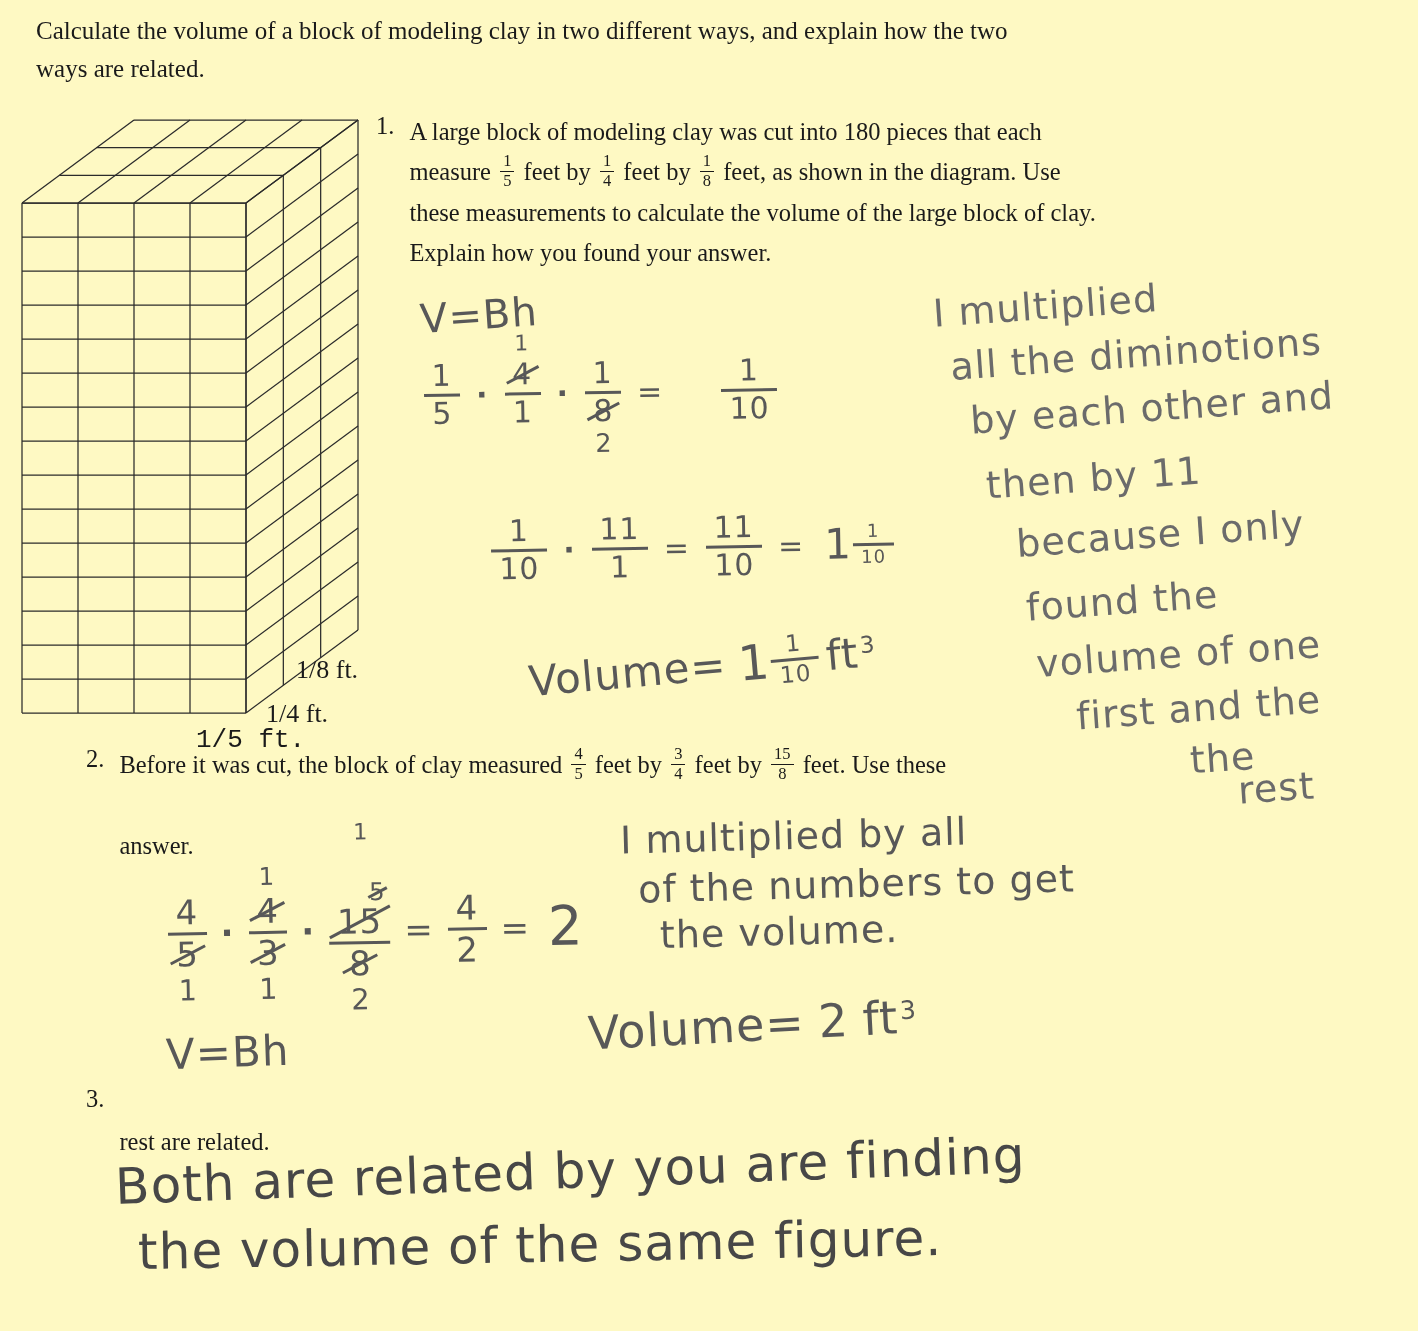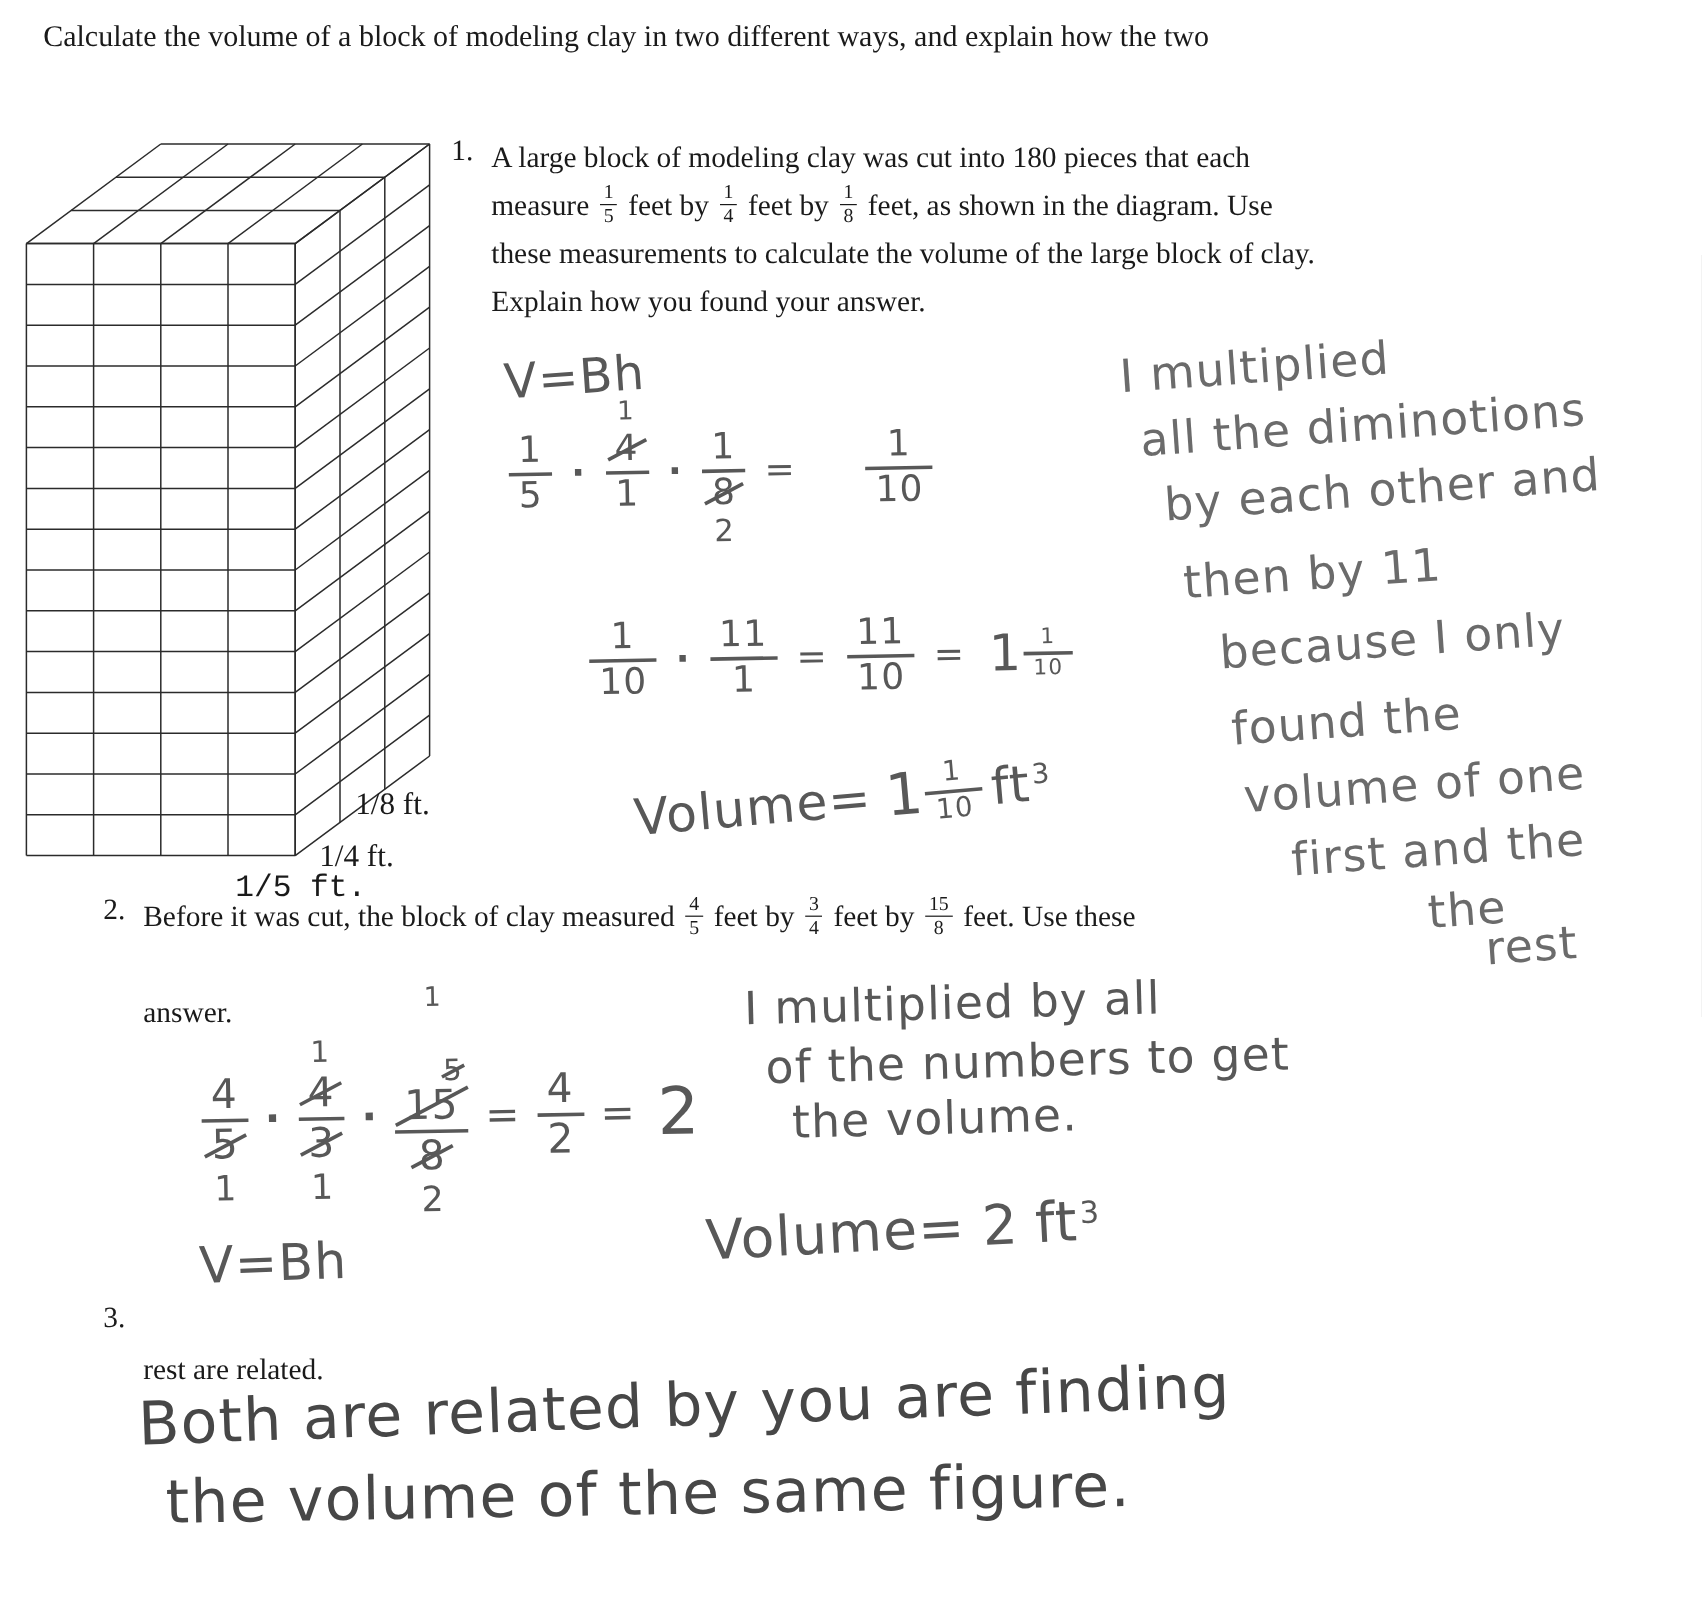--- a/index.html
+++ b/index.html
@@ -1,17 +1,17 @@
 <!DOCTYPE html>
 <html><head>
 <meta charset="utf-8">
 <style>
   html,body{margin:0;padding:0;background:#e8e8e8;}
   .page{
-    position:relative;width:1418px;height:1331px;background:#ffffff;
+    position:relative;width:1418px;height:1331px;background:#fef9c3;
     font-family:"Liberation Serif",serif;color:#1a1a1a;overflow:hidden;
   }
   .abs{position:absolute;}
   
   .intro{left:36px;top:12px;width:1150px;font-size:25px;line-height:1.5;}
   .q{display:flex;gap:15px;}
   .qnum{font-size:24.5px;flex:0 0 auto;}
   .qtext{font-size:24.5px;line-height:1.62;}
   .q1{left:376px;top:112px;}
   .q1 .qtext{width:700px;}
@@ -53,20 +53,21 @@
   .vsup{font-size:.55em;vertical-align:14px;margin-left:2px;}
   .dotop{font-weight:bold;}
 </style>
 </head>
 <body>
 
 <div class="page">
 
   <div class="abs intro">
     <div>Calculate the volume of a block of modeling clay in two different ways, and explain how the two</div>
+    <div>ways are related.</div>
   </div>
 
   <div class="abs diagram-wrap">
     <svg id="block-svg" width="380" height="660" viewBox="0 0 380 660">
         <line x1="22" y1="100" x2="22" y2="610" stroke="#2b2b2b" stroke-width="1.25"></line>
         <line x1="22" y1="100" x2="134" y2="17" stroke="#2b2b2b" stroke-width="1.25"></line>
         <line x1="78" y1="100" x2="78" y2="610" stroke="#2b2b2b" stroke-width="1.25"></line>
         <line x1="78" y1="100" x2="190" y2="17" stroke="#2b2b2b" stroke-width="1.25"></line>
         <line x1="134" y1="100" x2="134" y2="610" stroke="#2b2b2b" stroke-width="1.25"></line>
         <line x1="134" y1="100" x2="246" y2="17" stroke="#2b2b2b" stroke-width="1.25"></line>

